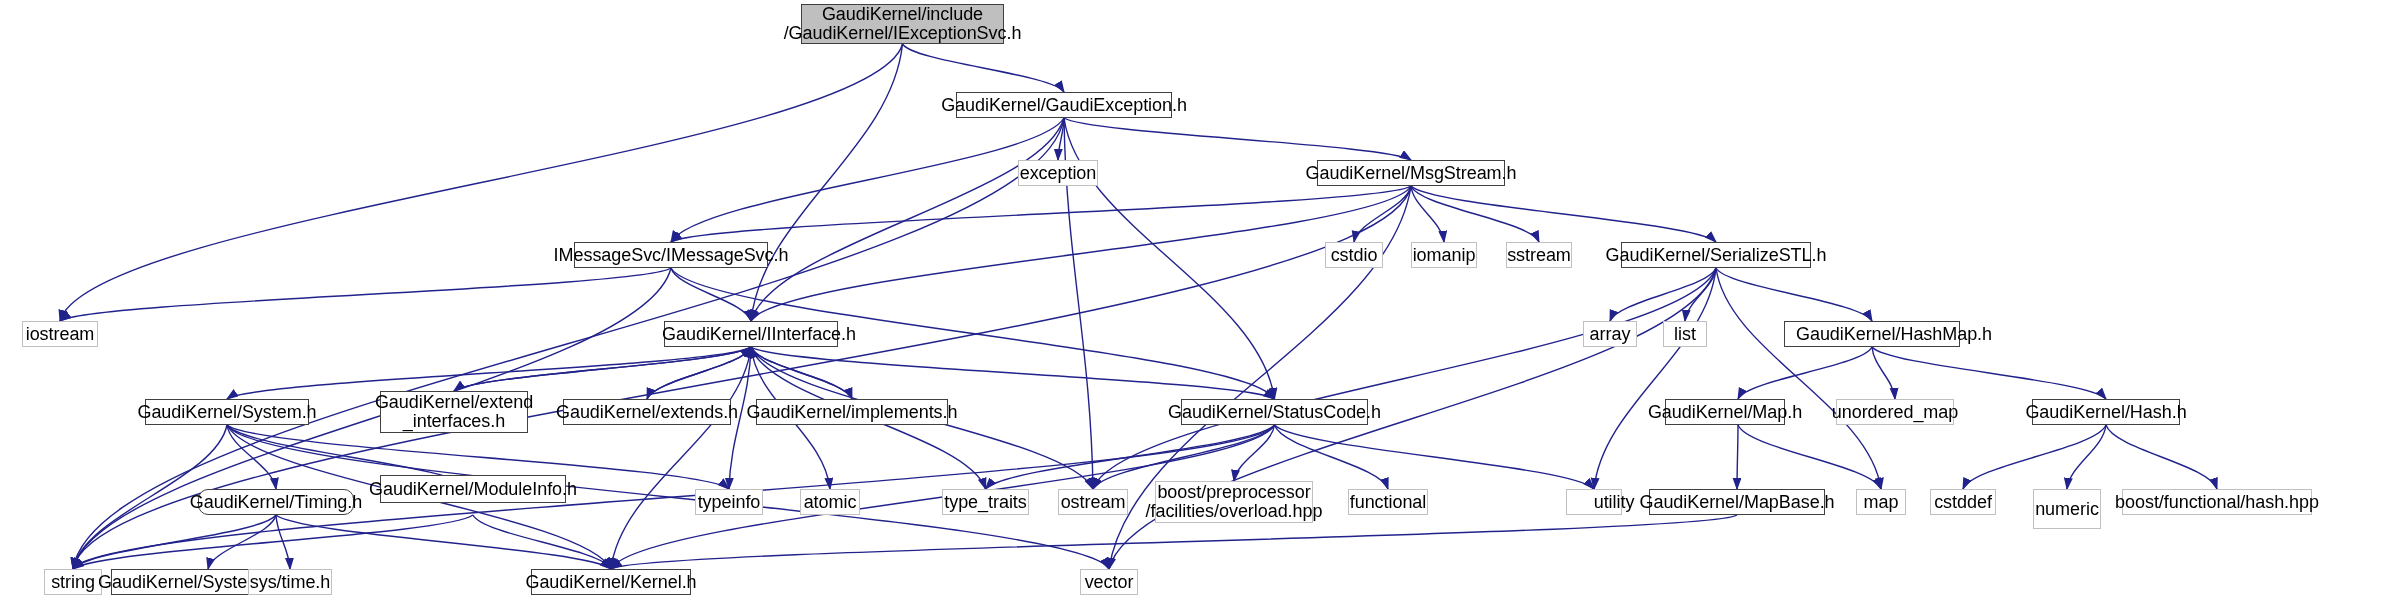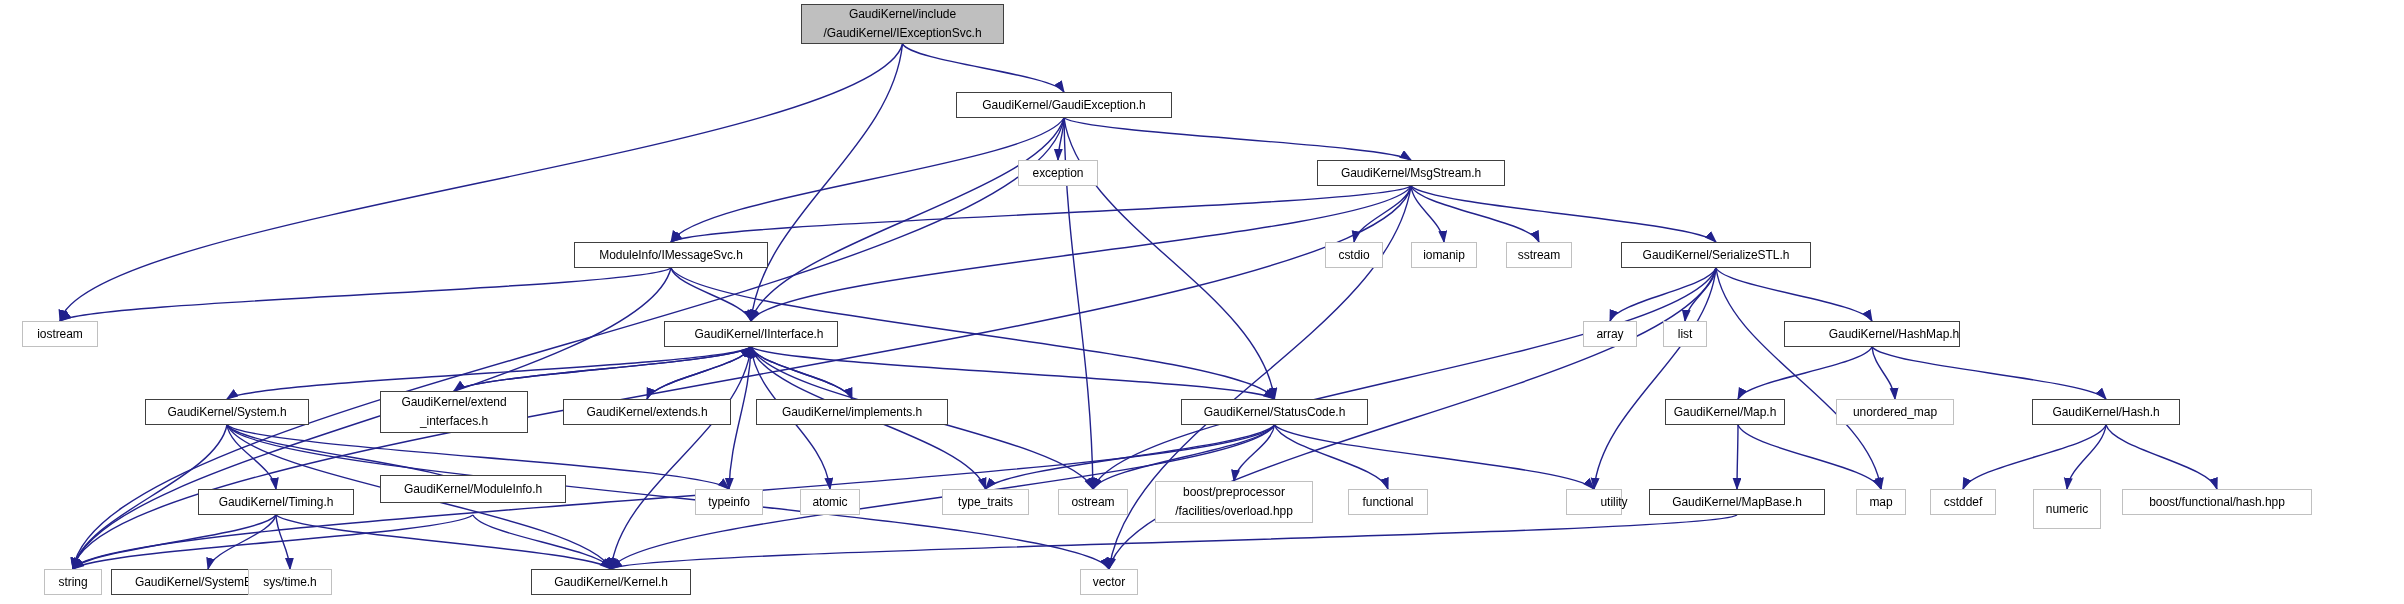--- a/index.html
+++ b/index.html
@@ -27,21 +27,21 @@
   }
   .node {
     position: absolute;
     box-sizing: border-box;
     display: flex;
     align-items: center;
     justify-content: center;
     text-align: center;
     background: #ffffff;
     color: #000000;
-    font-size: 12px;
+    font-size: 18px;
     line-height: 19px;
     white-space: pre-line;
     letter-spacing: -0.05px;
   }
   
   .node.ext {
     border: 1px solid #c0c0c0;
   }
   
   .node.hdr {
@@ -135,21 +135,21 @@
         <path d="M647,399 C654.488,379.24 743.512,366.76 751,347" marker-end="url(#ah)"></path>
         <path d="M852,399 C844.728,379.24 758.272,366.76 751,347" marker-end="url(#ah)"></path>
       </g>
   </svg>
   <div id="node-layer">
       <div class="node root" style="left: 801px; top: 4px; width: 203px; height: 40px;">GaudiKernel/include
 /GaudiKernel/IExceptionSvc.h</div>
       <div class="node hdr" style="left: 956px; top: 92px; width: 216px; height: 26px;">GaudiKernel/GaudiException.h</div>
       <div class="node ext" style="left: 1018px; top: 160px; width: 80px; height: 26px;">exception</div>
       <div class="node hdr" style="left: 1317px; top: 160px; width: 188px; height: 26px;">GaudiKernel/MsgStream.h</div>
-      <div class="node hdr" style="left: 574px; top: 242px; width: 194px; height: 26px;">ModuleInfo/IMessageSvc.h</div>
+      <div class="node hdr" style="left: 574px; top: 242px; width: 194px; height: 26px;">IMessageSvc/IMessageSvc.h</div>
       <div class="node ext" style="left: 1325px; top: 242px; width: 58px; height: 26px;">cstdio</div>
       <div class="node ext" style="left: 1411px; top: 242px; width: 66px; height: 26px;">iomanip</div>
       <div class="node ext" style="left: 1506px; top: 242px; width: 66px; height: 26px;">sstream</div>
       <div class="node hdr" style="left: 1621px; top: 242px; width: 190px; height: 26px;">GaudiKernel/SerializeSTL.h</div>
       <div class="node ext" style="left: 22px; top: 321px; width: 76px; height: 26px;">iostream</div>
       <div class="node hdr" style="left: 664px; top: 321px; width: 174px; height: 26px; padding-left: 16px;">GaudiKernel/IInterface.h</div>
       <div class="node ext" style="left: 1583px; top: 321px; width: 54px; height: 26px;">array</div>
       <div class="node ext" style="left: 1663px; top: 321px; width: 44px; height: 26px;">list</div>
       <div class="node hdr" style="left: 1784px; top: 321px; width: 176px; height: 26px; padding-left: 44px;">GaudiKernel/HashMap.h</div>
       <div class="node hdr" style="left: 145px; top: 399px; width: 164px; height: 26px;">GaudiKernel/System.h</div>
@@ -172,16 +172,16 @@
       <div class="node hdr" style="left: 1649px; top: 489px; width: 176px; height: 26px;">GaudiKernel/MapBase.h</div>
       <div class="node ext" style="left: 1856px; top: 489px; width: 50px; height: 26px;">map</div>
       <div class="node ext" style="left: 1930px; top: 489px; width: 66px; height: 26px;">cstddef</div>
       <div class="node ext" style="left: 2033px; top: 489px; width: 68px; height: 40px;">numeric</div>
       <div class="node ext" style="left: 2122px; top: 489px; width: 190px; height: 26px;">boost/functional/hash.hpp</div>
       <div class="node ext" style="left: 44px; top: 569px; width: 58px; height: 26px;">string</div>
       <div class="node hdr" style="left: 111px; top: 569px; width: 194px; height: 26px;">GaudiKernel/SystemBase.h</div>
       <div class="node ext" style="left: 248px; top: 569px; width: 84px; height: 26px;">sys/time.h</div>
       <div class="node hdr" style="left: 531px; top: 569px; width: 160px; height: 26px;">GaudiKernel/Kernel.h</div>
       <div class="node ext" style="left: 1080px; top: 569px; width: 58px; height: 26px;">vector</div>
-      <div class="node hdr" style="left: 198px; top: 489px; width: 156px; height: 26px;">GaudiKernel/Timing.h</div>
+      <div class="node hdr" style="left: 198px; top: 489px; width: 156px; height: 26px; border-radius: 10px;">GaudiKernel/Timing.h</div>
       <div class="node hdr" style="left: 380px; top: 475px; width: 186px; height: 28px;">GaudiKernel/ModuleInfo.h</div>
     </div>
 </div>
 
 </body></html>

